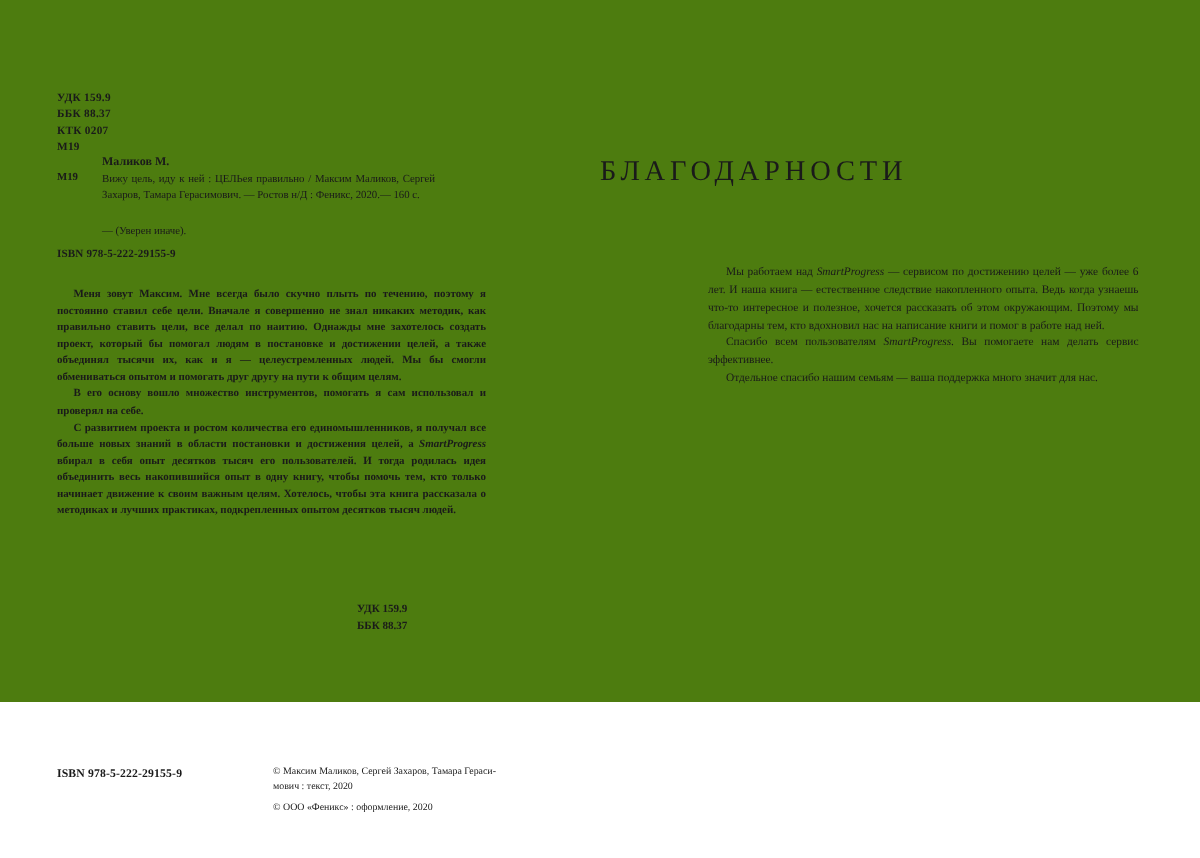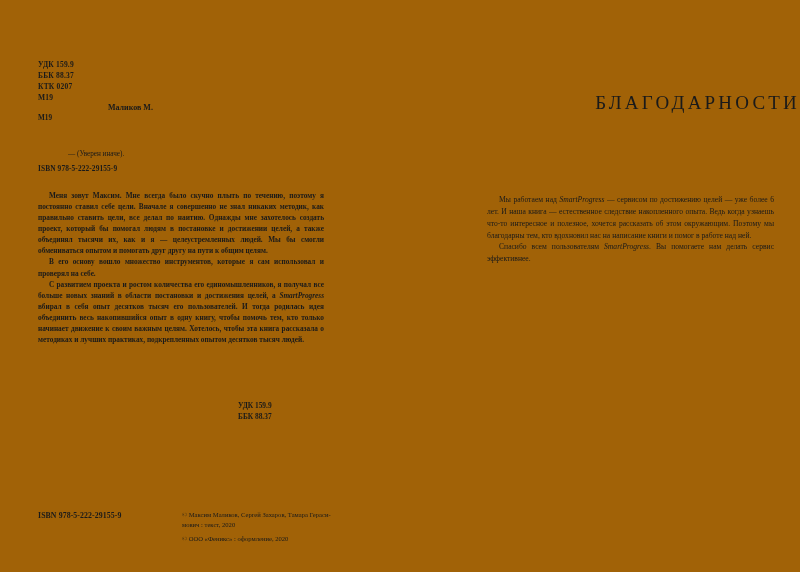--- a/index.html
+++ b/index.html
@@ -10,22 +10,22 @@
   body {
     width: 800px;
     height: 572px;
     font-family: "Liberation Serif", serif;
     color: #1a1a1a;
     overflow: hidden;
   }
   #page {
     position: relative;
     width: 800px;
-    height: 572px;
-    background: #a16207;
+    height: 468px;
+    background: #4d7c0f;
   }
   .page-half {
     position: absolute;
     top: 0;
     height: 572px;
     box-sizing: border-box;
   }
   .left-page {
     left: 0;
     width: 400px;
@@ -58,21 +58,20 @@
   .udk-block div {
     white-space: pre;
   }
 
   .author-line {
     position: absolute;
     left: 68px;
     top: 103px;
     font-size: 8px;
     font-weight: bold;
-    margin-left: 40px;
   }
   .cip-code {
     position: absolute;
     left: 38px;
     top: 114px;
     font-size: 7.2px;
     font-weight: bold;
   }
   .cip-text {
     position: absolute;
@@ -150,39 +149,38 @@
   }
   .copyright .gap {
     display: block;
     height: 4px;
   }
 
   
   .chapter-title {
     position: absolute;
     left: 0;
-    top: 92px;
+    top: 104px;
     width: 400px;
-    text-align: right;
+    text-align: left;
     font-size: 19px;
     letter-spacing: 3.2px;
     font-weight: normal;
     font-family: "Liberation Serif", serif;
   }
 
   .body-text {
     position: absolute;
     left: 72px;
-    top: 194px;
+    top: 175px;
     width: 287px;
     font-size: 7.6px;
     line-height: 1.56;
     text-align: justify;
     hyphens: auto;
-    margin-left: 15px;
   }
   .body-text p {
     margin: 0;
     text-indent: 12px;
   }
   .body-text i {
     font-style: italic;
   }
 </style>
 </head>
@@ -195,27 +193,28 @@
     <div class="udk-block">
       <div>УДК 159.9</div>
       <div>ББК 88.37</div>
       <div>КТК 0207</div>
       <div>М19</div>
     </div>
 
     <div class="author-line">Маликов М.</div>
 
     <div class="cip-code">М19</div>
+    <div class="cip-text">Вижу цель, иду к ней : ЦЕЛЬея правильно / Максим Маликов, Сергей Захаров, Тамара Герасимович. — Ростов н/Д : Феникс, 2020.— 160 с.</div>
     <div class="cip-think">— (Уверен иначе).</div>
 
     <div class="isbn-top">ISBN 978-5-222-29155-9</div>
 
     <div class="intro-text">
       <p>Меня зовут Максим. Мне всегда было скучно плыть по течению, поэтому я постоянно ставил себе цели. Вначале я совершенно не знал никаких методик, как правильно ставить цели, все делал по наитию. Однажды мне захотелось создать проект, который бы помогал людям в постановке и достижении целей, а также объединял тысячи их, как и я — целеустремленных людей. Мы бы смогли обмениваться опытом и помогать друг другу на пути к общим целям.</p>
-      <p>В его основу вошло множество инструментов, которые я сам использовал и проверял на себе.</p>
+      <p>В его основу вошло множество инструментов, помогать я сам использовал и проверял на себе.</p>
       <p>С развитием проекта и ростом количества его единомышленников, я получал все больше новых знаний в области постановки и достижения целей, а <i>SmartProgress</i> вбирал в себя опыт десятков тысяч его пользователей. И тогда родилась идея объединить весь накопившийся опыт в одну книгу, чтобы помочь тем, кто только начинает движение к своим важным целям. Хотелось, чтобы эта книга рассказала о методиках и лучших практиках, подкрепленных опытом десятков тысяч людей.</p>
     </div>
 
     <div class="codes-bottom">
       <div>УДК 159.9</div>
       <div>ББК 88.37</div>
     </div>
 
     <div class="isbn-bottom">ISBN 978-5-222-29155-9</div>
 
@@ -230,17 +229,18 @@
 
   <div class="gutter-line"></div>
 
   <div class="page-half right-page">
 
     <div class="chapter-title">БЛАГОДАРНОСТИ</div>
 
     <div class="body-text">
       <p>Мы работаем над <i>SmartProgress</i> — сервисом по достижению целей — уже более 6 лет. И наша книга — естественное следствие накопленного опыта. Ведь когда узнаешь что-то интересное и полезное, хочется рассказать об этом окружающим. Поэтому мы благодарны тем, кто вдохновил нас на написание книги и помог в работе над ней.</p>
       <p>Спасибо всем пользователям <i>SmartProgress</i>. Вы помогаете нам делать сервис эффективнее.</p>
+      <p>Отдельное спасибо нашим семьям — ваша поддержка много значит для нас.</p>
     </div>
 
   </div>
 
 </div>
 
 </body></html>

